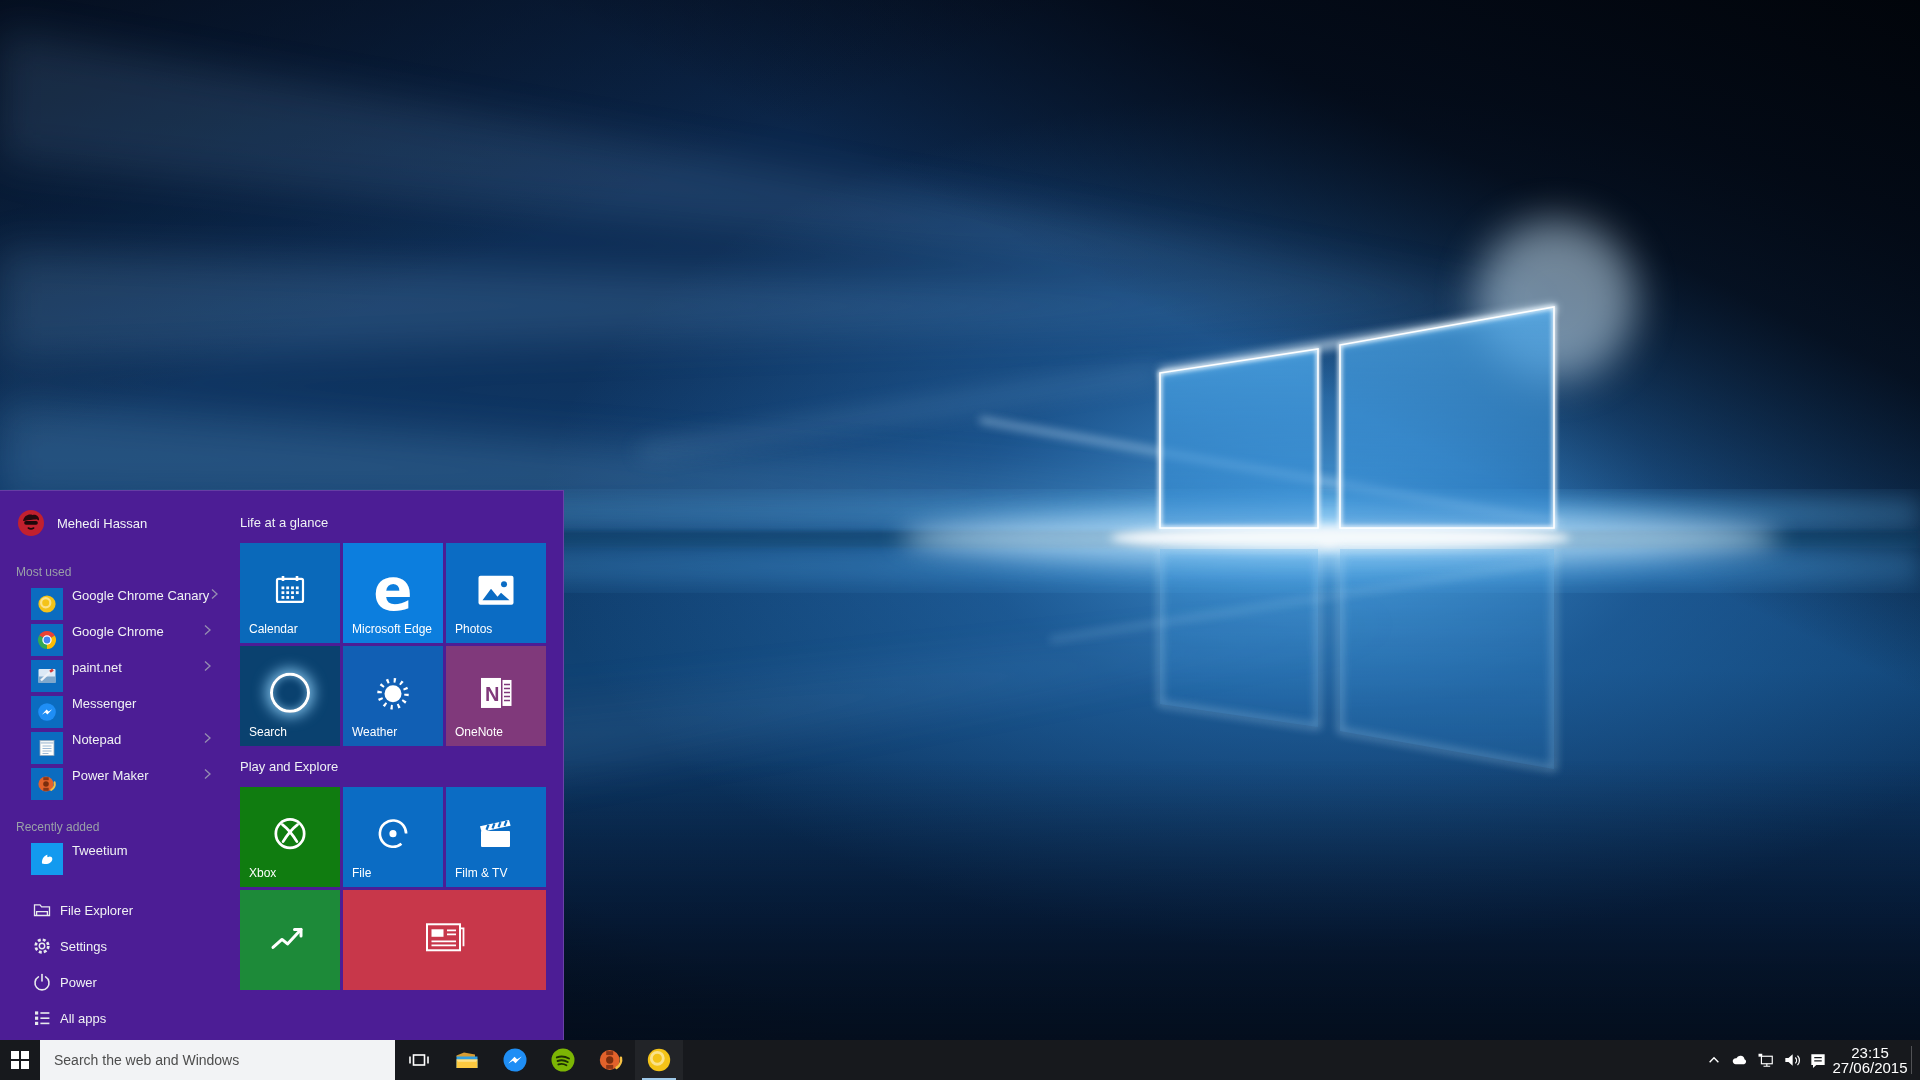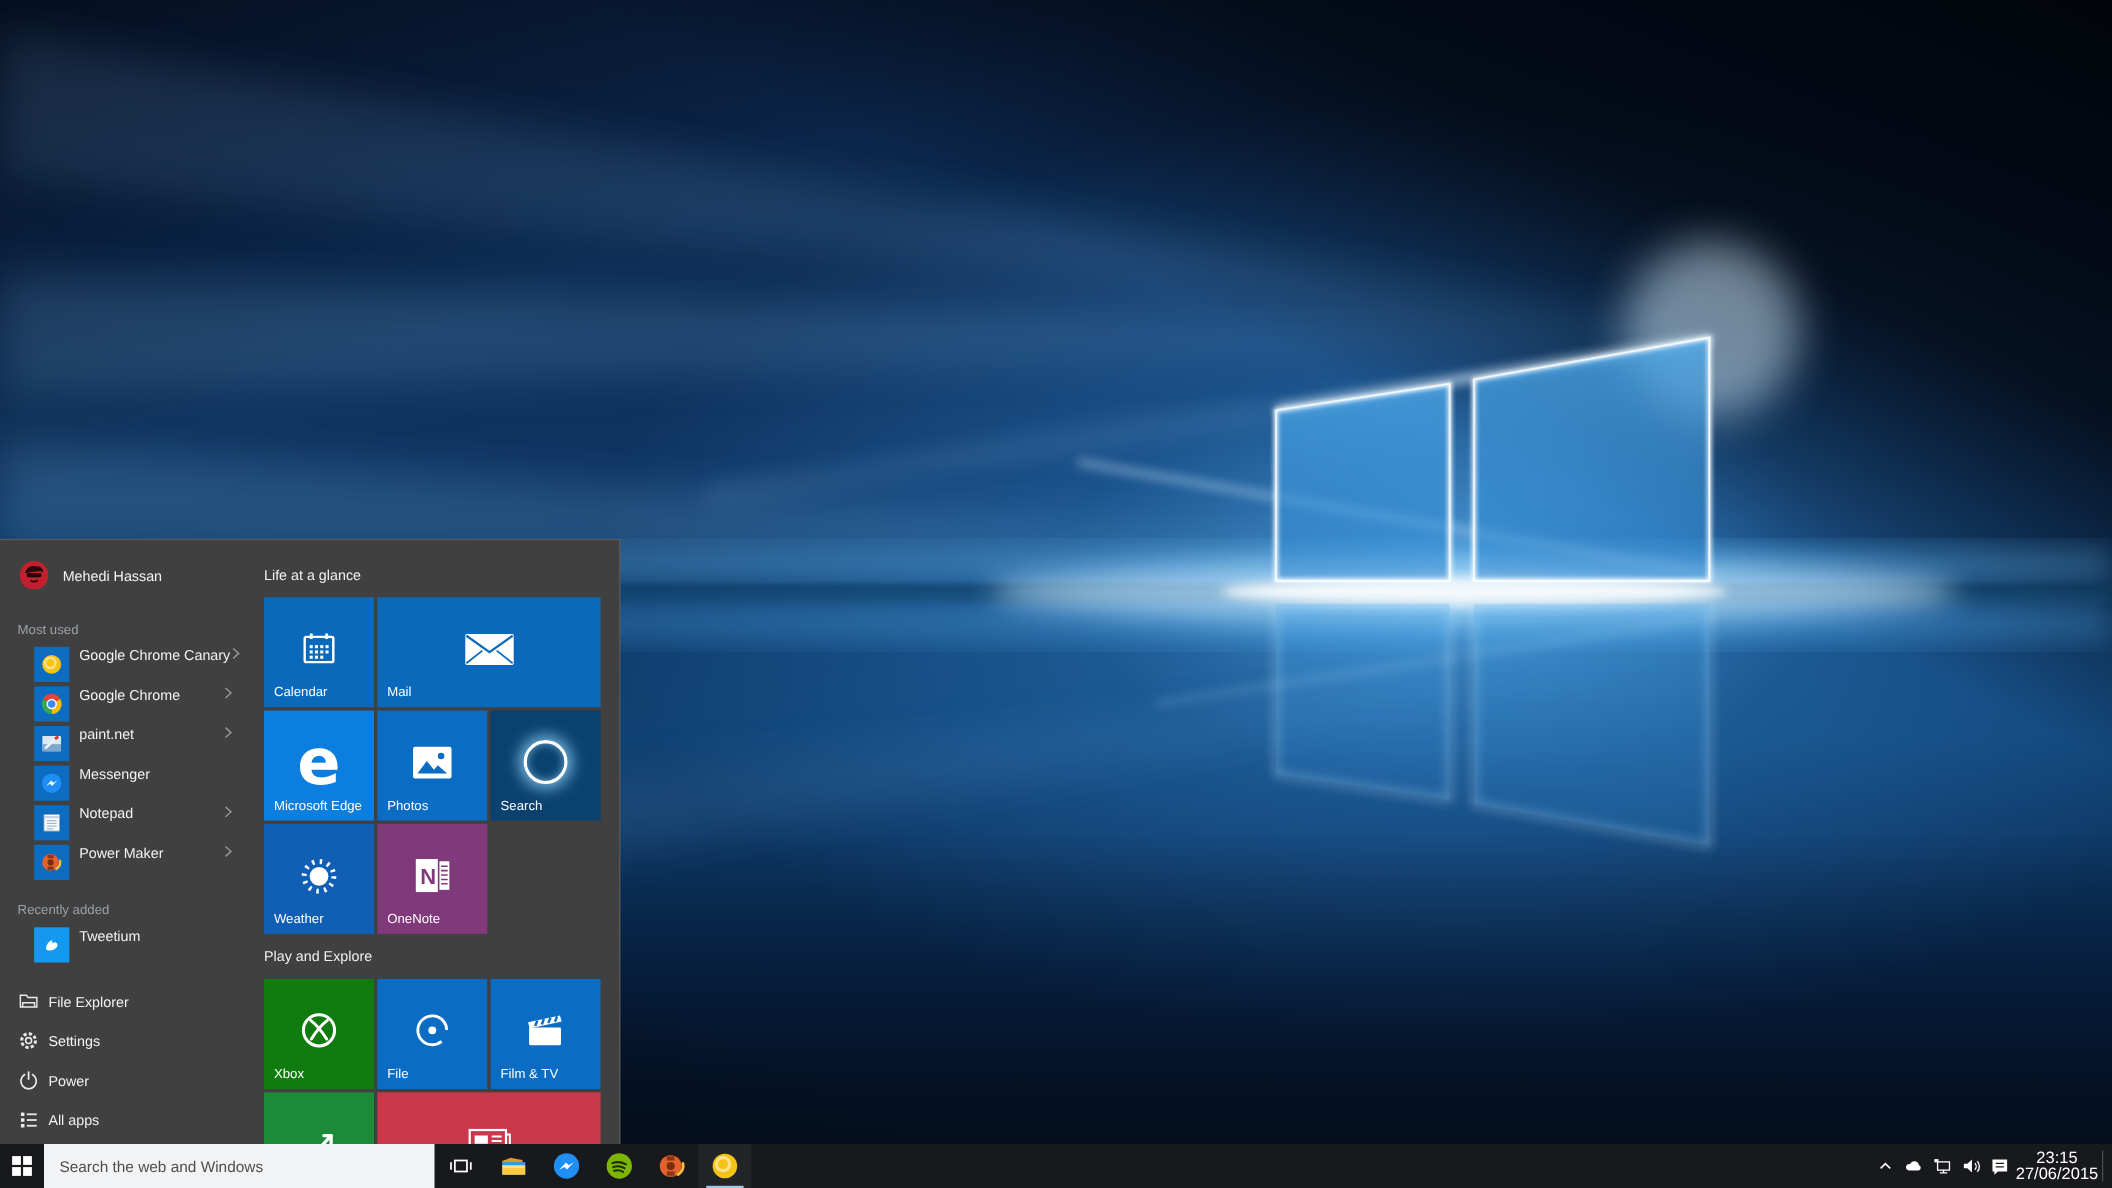--- a/index.html
+++ b/index.html
@@ -3,34 +3,34 @@
 <meta charset="utf-8">
 <style>
   html,body{margin:0;padding:0;background:#000;}
   .screen{position:relative;width:1920px;height:1080px;overflow:hidden;
           font-family:"Liberation Sans",sans-serif;-webkit-font-smoothing:antialiased;}
   
   .wallpaper{position:absolute;inset:0;}
   .wallpaper svg{display:block;}
   
   .start-menu{position:absolute;left:0;top:490px;width:564px;height:550px;
-              background:#404040;border-top:1px solid rgba(255,255,255,.14);
+              background:#4c1d95;border-top:1px solid rgba(255,255,255,.14);
               border-right:1px solid rgba(255,255,255,.16);box-sizing:border-box;
               display:flex;overflow:hidden;color:#eceef1;}
   .left-col{width:230px;flex:none;position:relative;padding-top:16px;box-sizing:border-box;}
   .user-row{display:flex;align-items:center;gap:13px;margin:0 0 0 18px;height:32px;cursor:default;}
   .user-row .name{font-size:13px;color:#f2f4f6;}
   .sec-label{font-size:12px;color:#9aa0a8;margin:26px 0 0 16px;height:15px;}
   .app-list{margin-top:8px;}
   .app-item{display:flex;align-items:flex-start;height:36px;padding-left:31px;}
   .app-tile{width:32px;height:32px;flex:none;display:grid;place-items:center;}
   .app-label{font-size:13px;color:#f0f2f4;margin-left:9px;white-space:nowrap;}
   .chev{margin-left:auto;margin-right:18px;opacity:.75;display:flex;}
   .recent-list{margin-top:8px;}
-  .system-list{position:absolute;bottom:4px;left:0;width:230px;}
+  .system-list{position:absolute;bottom:4px;left:16px;width:230px;}
   .sys-item{display:flex;align-items:center;height:36px;padding-left:16px;}
   .sys-icon{width:20px;height:20px;flex:none;display:grid;place-items:center;}
   .sys-label{font-size:13px;margin-left:8px;color:#f0f2f4;}
   .right-col{flex:1;padding:24px 0 0 10px;box-sizing:border-box;}
   .group-label{font-size:13px;color:#eef1f4;height:16px;}
   .group-label.second{margin-top:13px;}
   .tile-grid{display:grid;grid-template-columns:repeat(3,100px);grid-auto-rows:100px;
              gap:3px;margin-top:12px;}
   .tile{position:relative;cursor:pointer;overflow:hidden;}
   .tile.wide{grid-column:span 2;}
@@ -367,30 +367,20 @@
                   <rect x="24.9" y="20.3" width="2.8" height="2.8"></rect>
                 <rect x="10.5" y="25.1" width="2.8" height="2.8"></rect>
                   <rect x="15.3" y="25.1" width="2.8" height="2.8"></rect>
                   <rect x="20.1" y="25.1" width="2.8" height="2.8"></rect>
               </g>
             </svg>
           </span>
           <span class="t-label">Calendar</span>
         </div>
 
-        <div class="tile wide" style="background-color: rgb(10, 105, 186);">
-          <span class="t-icon">
-            <svg width="46" height="32" viewBox="0 0 46 32">
-              <rect x="1" y="2" width="44" height="28" rx="1.5" fill="#fff"></rect>
-              <path d="M2 3.5 L23 18.5 L44 3.5" fill="none" stroke="#0a69ba" stroke-width="2"></path>
-              <path d="M2 28.5 L16.5 17 M44 28.5 L29.5 17" fill="none" stroke="#0a69ba" stroke-width="1.6"></path>
-            </svg>
-          </span>
-          <span class="t-label">Mail</span>
-        </div>
 
         <div class="tile" style="background-color: rgb(12, 126, 222);">
           <span class="t-icon edge-e">e</span>
           <span class="t-label">Microsoft Edge</span>
         </div>
 
         <div class="tile" style="background-color: rgb(11, 108, 196);">
           <span class="t-icon">
             <svg width="40" height="34" viewBox="0 0 40 34">
               <rect x="2.5" y="2.5" width="35" height="29" rx="2" fill="#fff"></rect>

